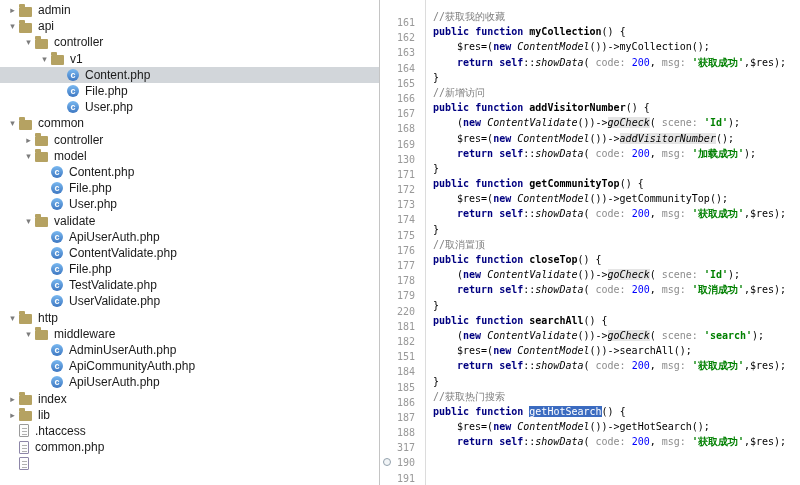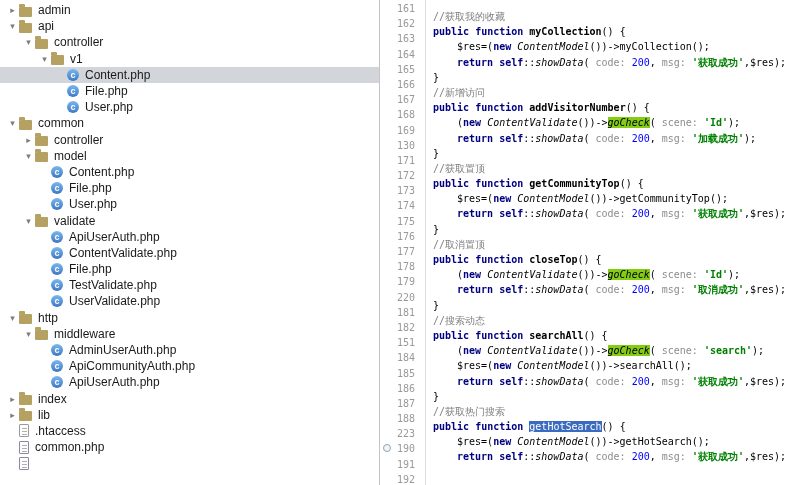--- a/index.html
+++ b/index.html
@@ -57,21 +57,21 @@
 
   
   .editor {
     flex: 1; display: flex; height: 485px; background: #ffffff;
     font-family: "DejaVu Sans Mono", monospace;
     font-size: 10px; line-height: 15.2px;
   }
   .gutter {
     width: 46px; flex: none; text-align: right;
     color: #999999; border-right: 1px solid #dcdcdc;
-    padding-top: 1px; background: #ffffff;
+    padding-top: 15px; background: #ffffff;
   }
   .gutter-line { height: 15.2px; padding-right: 10px; position: relative; }
   .gutter-mark {
     position: absolute; left: 3px; top: 3px;
     width: 8px; height: 8px; border-radius: 50%;
     border: 1px solid #93a1ad; background: #f2f5f7;
   }
   .code { flex: 1; padding-top: 9px; overflow: hidden; }
   .code-line { height: 15.2px; white-space: pre; color: #000; }
   .code-line.ind1 { padding-left: 7px; }
@@ -79,21 +79,21 @@
 
   .tk-kw   { color: #000080; font-weight: bold; }
   .tk-cm   { color: #808080; }
   .tk-fn   { color: #000000; font-weight: bold; }
   .tk-cls  { color: #000000; font-style: italic; }
   .tk-mth  { color: #000000; font-style: italic; }
   .tk-call { color: #000000; }
   .tk-str  { color: #008000; font-weight: bold; }
   .tk-num  { color: #0000ff; }
   .tk-hint { color: #8c8c8c; text-align: right; }
-  .tk-hl   { background: #84cc16; font-style: italic; }
+  .tk-hl   { background: #e5e5e5; font-style: italic; }
   .tk-sel  { background: #3b6bc0; color: #ffffff; }
   .tk-pln  { color: #000000; }
 </style>
 </head>
 <body>
 
 <div class="app">
   <div class="tree-panel">
       <div class="tree-row">
         <span class="indent" style="width: 6px;"></span>
@@ -293,47 +293,46 @@
         <div class="gutter-line">179</div>
         <div class="gutter-line">220</div>
         <div class="gutter-line">181</div>
         <div class="gutter-line">182</div>
         <div class="gutter-line">151</div>
         <div class="gutter-line">184</div>
         <div class="gutter-line">185</div>
         <div class="gutter-line">186</div>
         <div class="gutter-line">187</div>
         <div class="gutter-line">188</div>
-        <div class="gutter-line">223</div>
+        <div class="gutter-line">317</div>
         <div class="gutter-line">190<span class="gutter-mark"></span></div>
         <div class="gutter-line">191</div>
         <div class="gutter-line">192</div>
       </div>
     <div class="code">
         <div class="code-line ind1"><span class="tk-cm">//获取我的收藏</span></div>
         <div class="code-line ind1"><span class="tk-kw">public function </span><span class="tk-fn">myCollection</span><span class="tk-pln">() {</span></div>
         <div class="code-line ind2"><span class="tk-pln">$res=(</span><span class="tk-kw">new</span><span class="tk-pln"> </span><span class="tk-cls">ContentModel</span><span class="tk-pln">())-&gt;</span><span class="tk-call">myCollection</span><span class="tk-pln">();</span></div>
         <div class="code-line ind2"><span class="tk-kw">return </span><span class="tk-kw">self</span><span class="tk-pln">::</span><span class="tk-mth">showData</span><span class="tk-pln">( </span><span class="tk-hint">code:</span><span class="tk-pln"> </span><span class="tk-num">200</span><span class="tk-pln">, </span><span class="tk-hint">msg:</span><span class="tk-pln"> </span><span class="tk-str">'获取成功'</span><span class="tk-pln">,$res);</span></div>
         <div class="code-line ind1"><span class="tk-pln">}</span></div>
         <div class="code-line ind1"><span class="tk-cm">//新增访问</span></div>
         <div class="code-line ind1"><span class="tk-kw">public function </span><span class="tk-fn">addVisitorNumber</span><span class="tk-pln">() {</span></div>
         <div class="code-line ind2"><span class="tk-pln">(</span><span class="tk-kw">new</span><span class="tk-pln"> </span><span class="tk-cls">ContentValidate</span><span class="tk-pln">())-&gt;</span><span class="tk-hl">goCheck</span><span class="tk-pln">( </span><span class="tk-hint">scene:</span><span class="tk-pln"> </span><span class="tk-str">'Id'</span><span class="tk-pln">);</span></div>
+        <div class="code-line ind2"><span class="tk-pln">$res=(</span><span class="tk-kw">new</span><span class="tk-pln"> </span><span class="tk-cls">ContentModel</span><span class="tk-pln">())-&gt;</span><span class="tk-hl">addVisitorNumber</span><span class="tk-pln">();</span></div>
         <div class="code-line ind2"><span class="tk-kw">return </span><span class="tk-kw">self</span><span class="tk-pln">::</span><span class="tk-mth">showData</span><span class="tk-pln">( </span><span class="tk-hint">code:</span><span class="tk-pln"> </span><span class="tk-num">200</span><span class="tk-pln">, </span><span class="tk-hint">msg:</span><span class="tk-pln"> </span><span class="tk-str">'加载成功'</span><span class="tk-pln">);</span></div>
         <div class="code-line ind1"><span class="tk-pln">}</span></div>
-        <div class="code-line ind1"><span class="tk-cm">//获取置顶</span></div>
         <div class="code-line ind1"><span class="tk-kw">public function </span><span class="tk-fn">getCommunityTop</span><span class="tk-pln">() {</span></div>
         <div class="code-line ind2"><span class="tk-pln">$res=(</span><span class="tk-kw">new</span><span class="tk-pln"> </span><span class="tk-cls">ContentModel</span><span class="tk-pln">())-&gt;</span><span class="tk-call">getCommunityTop</span><span class="tk-pln">();</span></div>
         <div class="code-line ind2"><span class="tk-kw">return </span><span class="tk-kw">self</span><span class="tk-pln">::</span><span class="tk-mth">showData</span><span class="tk-pln">( </span><span class="tk-hint">code:</span><span class="tk-pln"> </span><span class="tk-num">200</span><span class="tk-pln">, </span><span class="tk-hint">msg:</span><span class="tk-pln"> </span><span class="tk-str">'获取成功'</span><span class="tk-pln">,$res);</span></div>
         <div class="code-line ind1"><span class="tk-pln">}</span></div>
         <div class="code-line ind1"><span class="tk-cm">//取消置顶</span></div>
         <div class="code-line ind1"><span class="tk-kw">public function </span><span class="tk-fn">closeTop</span><span class="tk-pln">() {</span></div>
         <div class="code-line ind2"><span class="tk-pln">(</span><span class="tk-kw">new</span><span class="tk-pln"> </span><span class="tk-cls">ContentValidate</span><span class="tk-pln">())-&gt;</span><span class="tk-hl">goCheck</span><span class="tk-pln">( </span><span class="tk-hint">scene:</span><span class="tk-pln"> </span><span class="tk-str">'Id'</span><span class="tk-pln">);</span></div>
         <div class="code-line ind2"><span class="tk-kw">return </span><span class="tk-kw">self</span><span class="tk-pln">::</span><span class="tk-mth">showData</span><span class="tk-pln">( </span><span class="tk-hint">code:</span><span class="tk-pln"> </span><span class="tk-num">200</span><span class="tk-pln">, </span><span class="tk-hint">msg:</span><span class="tk-pln"> </span><span class="tk-str">'取消成功'</span><span class="tk-pln">,$res);</span></div>
         <div class="code-line ind1"><span class="tk-pln">}</span></div>
-        <div class="code-line ind1"><span class="tk-cm">//搜索动态</span></div>
         <div class="code-line ind1"><span class="tk-kw">public function </span><span class="tk-fn">searchAll</span><span class="tk-pln">() {</span></div>
         <div class="code-line ind2"><span class="tk-pln">(</span><span class="tk-kw">new</span><span class="tk-pln"> </span><span class="tk-cls">ContentValidate</span><span class="tk-pln">())-&gt;</span><span class="tk-hl">goCheck</span><span class="tk-pln">( </span><span class="tk-hint">scene:</span><span class="tk-pln"> </span><span class="tk-str">'search'</span><span class="tk-pln">);</span></div>
         <div class="code-line ind2"><span class="tk-pln">$res=(</span><span class="tk-kw">new</span><span class="tk-pln"> </span><span class="tk-cls">ContentModel</span><span class="tk-pln">())-&gt;</span><span class="tk-call">searchAll</span><span class="tk-pln">();</span></div>
         <div class="code-line ind2"><span class="tk-kw">return </span><span class="tk-kw">self</span><span class="tk-pln">::</span><span class="tk-mth">showData</span><span class="tk-pln">( </span><span class="tk-hint">code:</span><span class="tk-pln"> </span><span class="tk-num">200</span><span class="tk-pln">, </span><span class="tk-hint">msg:</span><span class="tk-pln"> </span><span class="tk-str">'获取成功'</span><span class="tk-pln">,$res);</span></div>
         <div class="code-line ind1"><span class="tk-pln">}</span></div>
         <div class="code-line ind1"><span class="tk-cm">//获取热门搜索</span></div>
         <div class="code-line ind1"><span class="tk-kw">public function </span><span class="tk-sel">getHotSearch</span><span class="tk-pln">() {</span></div>
         <div class="code-line ind2"><span class="tk-pln">$res=(</span><span class="tk-kw">new</span><span class="tk-pln"> </span><span class="tk-cls">ContentModel</span><span class="tk-pln">())-&gt;</span><span class="tk-call">getHotSearch</span><span class="tk-pln">();</span></div>
         <div class="code-line ind2"><span class="tk-kw">return </span><span class="tk-kw">self</span><span class="tk-pln">::</span><span class="tk-mth">showData</span><span class="tk-pln">( </span><span class="tk-hint">code:</span><span class="tk-pln"> </span><span class="tk-num">200</span><span class="tk-pln">, </span><span class="tk-hint">msg:</span><span class="tk-pln"> </span><span class="tk-str">'获取成功'</span><span class="tk-pln">,$res);</span></div>
       </div>

